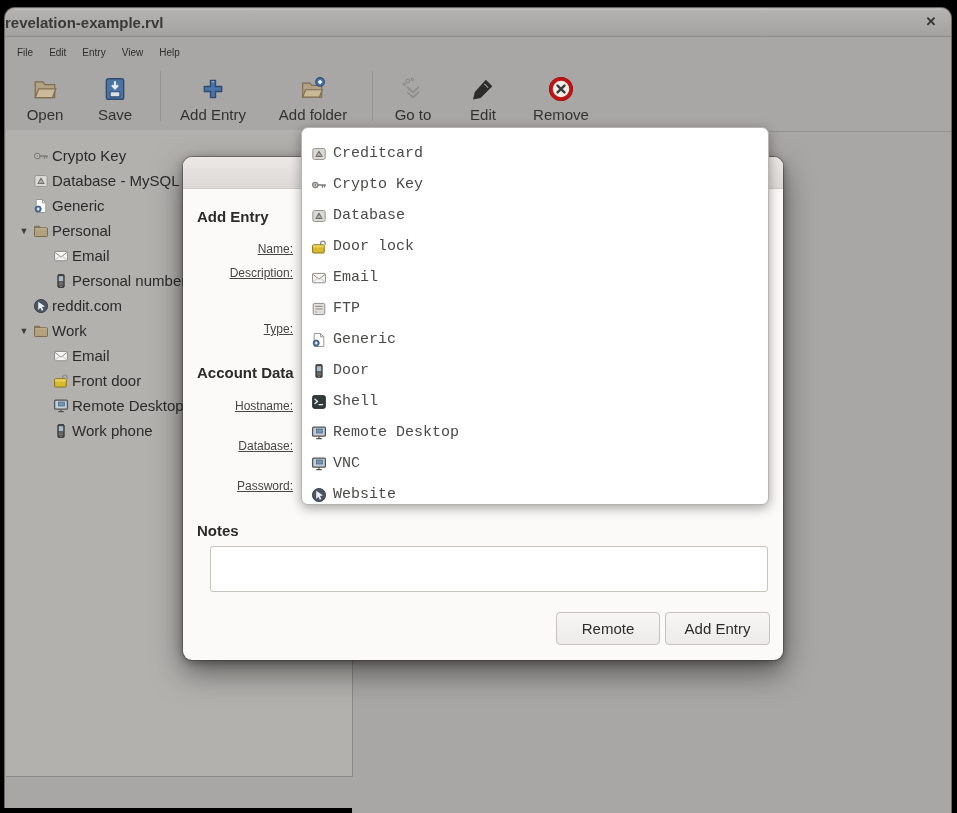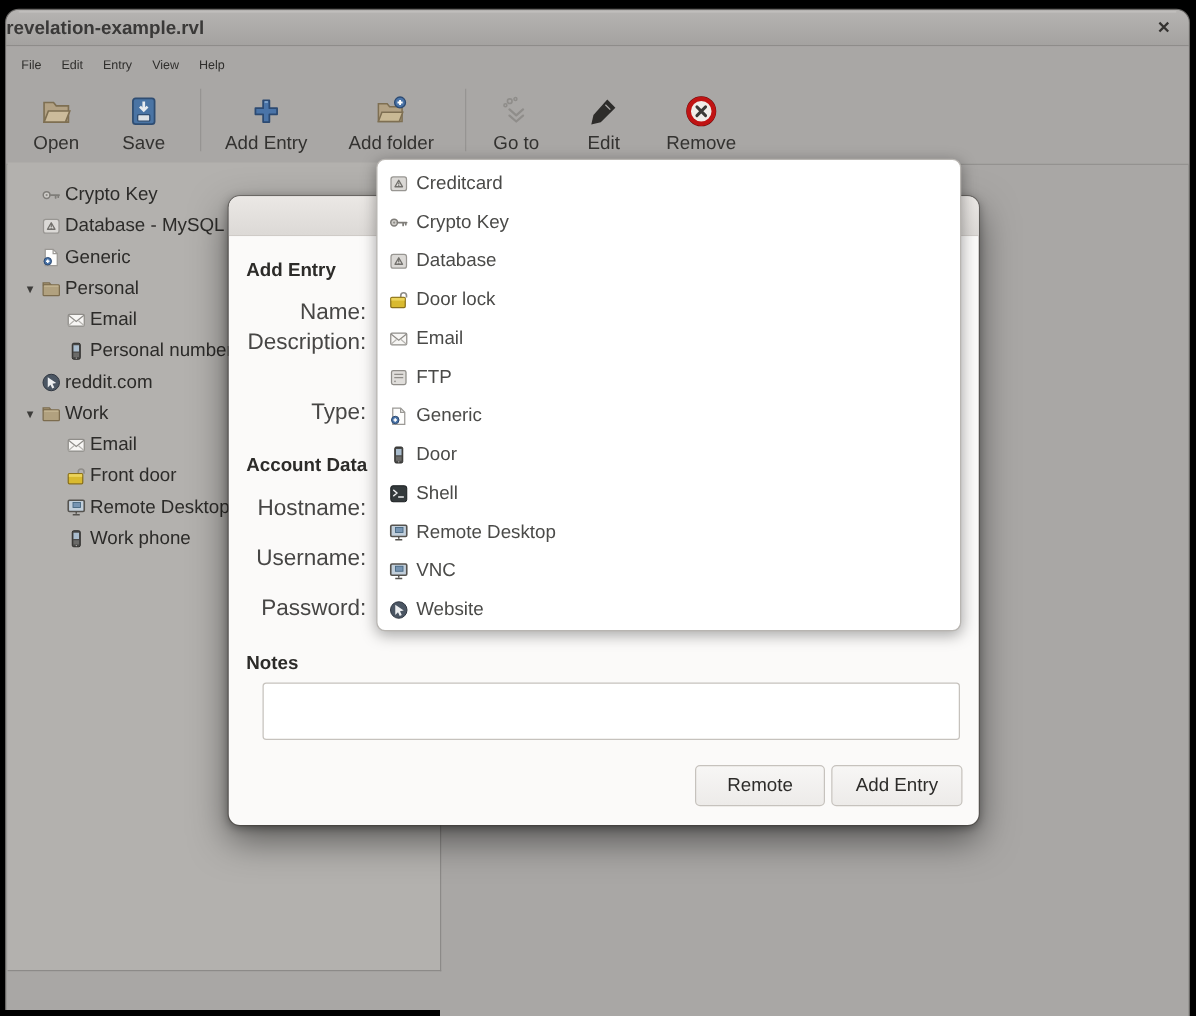--- a/index.html
+++ b/index.html
@@ -42,35 +42,35 @@
 
   .bottomstrip{position:absolute;left:0;top:808px;width:352px;height:5px;background:#000;z-index:40;}
 
   
   .dialog{position:absolute;left:183px;top:157px;width:600px;height:503px;z-index:10;
           background:#fbfaf9;border-radius:9px;
           box-shadow:0 0 0 1px rgba(60,56,52,.45),0 12px 30px rgba(0,0,0,.5),0 2px 8px rgba(0,0,0,.35);}
   .dlg-header{position:absolute;left:0;top:0;width:100%;height:32px;border-radius:9px 9px 0 0;
               background:linear-gradient(#ebe8e5,#dcd9d6);border-bottom:1px solid #cfcbc7;box-sizing:border-box;}
   .sect{position:absolute;font-size:15px;font-weight:bold;color:#2c2b29;left:14px;line-height:16px;}
-  .flabel{position:absolute;left:0;width:110px;text-align:right;font-size:18px;color:#474645;line-height:16px;}
+  .flabel{position:absolute;left:0;width:110px;text-align:right;font-size:12px;color:#474645;line-height:16px;text-decoration:underline;}
   .notes-input{position:absolute;left:27px;top:389px;width:558px;height:46px;box-sizing:border-box;
                border:1px solid #c6c2bd;border-radius:3px;background:#fff;resize:none;
                font-family:"Liberation Sans",sans-serif;font-size:15px;color:#2c2b29;padding:4px 6px;outline:none;}
   .dbtn{position:absolute;top:455px;height:33px;border:1px solid #c6c2bd;border-radius:4px;
         background:linear-gradient(#f7f6f5,#edebe9);font-family:"Liberation Sans",sans-serif;
         font-size:15px;color:#2d2c2a;}
   .dbtn.cancel{left:373px;width:104px;}
   .dbtn.submit{left:482px;width:105px;}
 
   
   .popup{position:absolute;left:301px;top:127px;width:468px;height:378px;z-index:20;
          background:#fff;border:1px solid #b8b5b1;border-radius:7px;box-sizing:border-box;
          box-shadow:0 3px 12px rgba(0,0,0,.35);padding-top:3px;}
-  .prow{height:31px;display:flex;align-items:center;}
+  .prow{height:31px;display:flex;align-items:flex-end;font-family:Liberation Mono, monospace;}
   .prow .ic{margin-left:9px;}
   .plbl{font-size:15px;color:#4a4a48;margin-left:6px;}
 </style>
 </head>
 <body>
 
 <svg width="0" height="0" style="position:absolute" aria-hidden="true">
   <defs>
     <symbol id="sym-open" viewBox="0 0 24 24">
       <path d="M3 5.5h7l2 2.5h9v12H3z" fill="#b3a284" stroke="#7e6f52" stroke-width="1.2"></path>
@@ -316,21 +316,21 @@
   <div class="dialog">
     <div class="dlg-header"></div>
 
     <span class="sect" style="top:52px">Add Entry</span>
     <span class="flabel" style="top:84px">Name:</span>
     <span class="flabel" style="top:108px">Description:</span>
     <span class="flabel" style="top:164px">Type:</span>
 
     <span class="sect" style="top:208px">Account Data</span>
     <span class="flabel" style="top:241px">Hostname:</span>
-    <span class="flabel" style="top:281px">Username:</span>
+    <span class="flabel" style="top:281px">Database:</span>
     <span class="flabel" style="top:321px">Password:</span>
 
     <span class="sect" style="top:366px">Notes</span>
     <textarea class="notes-input" style=""></textarea>
 
     <button class="dbtn cancel">Remote</button>
     <button class="dbtn submit">Add Entry</button>
   </div>
 
   <div class="popup">

